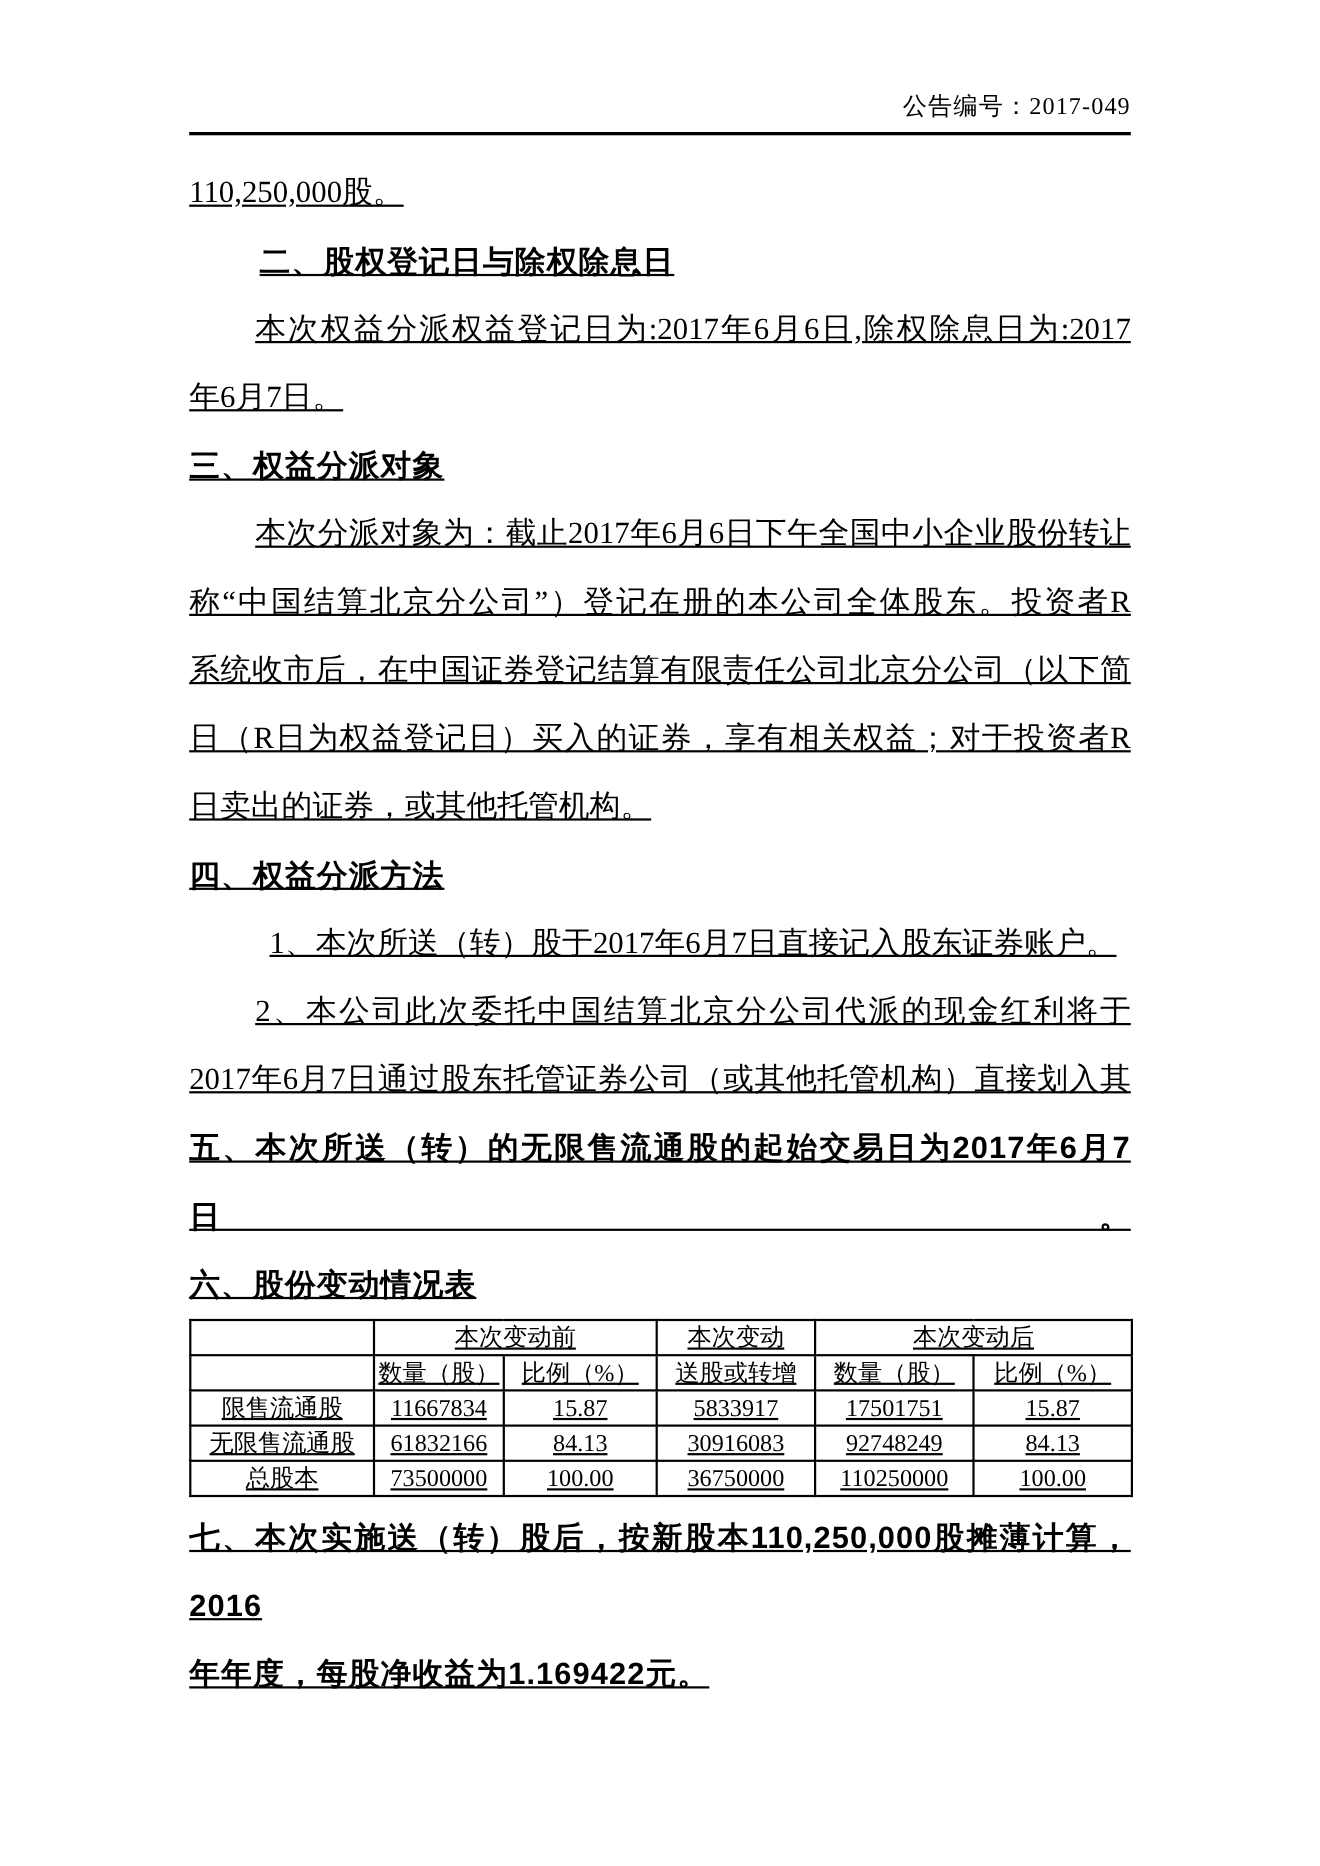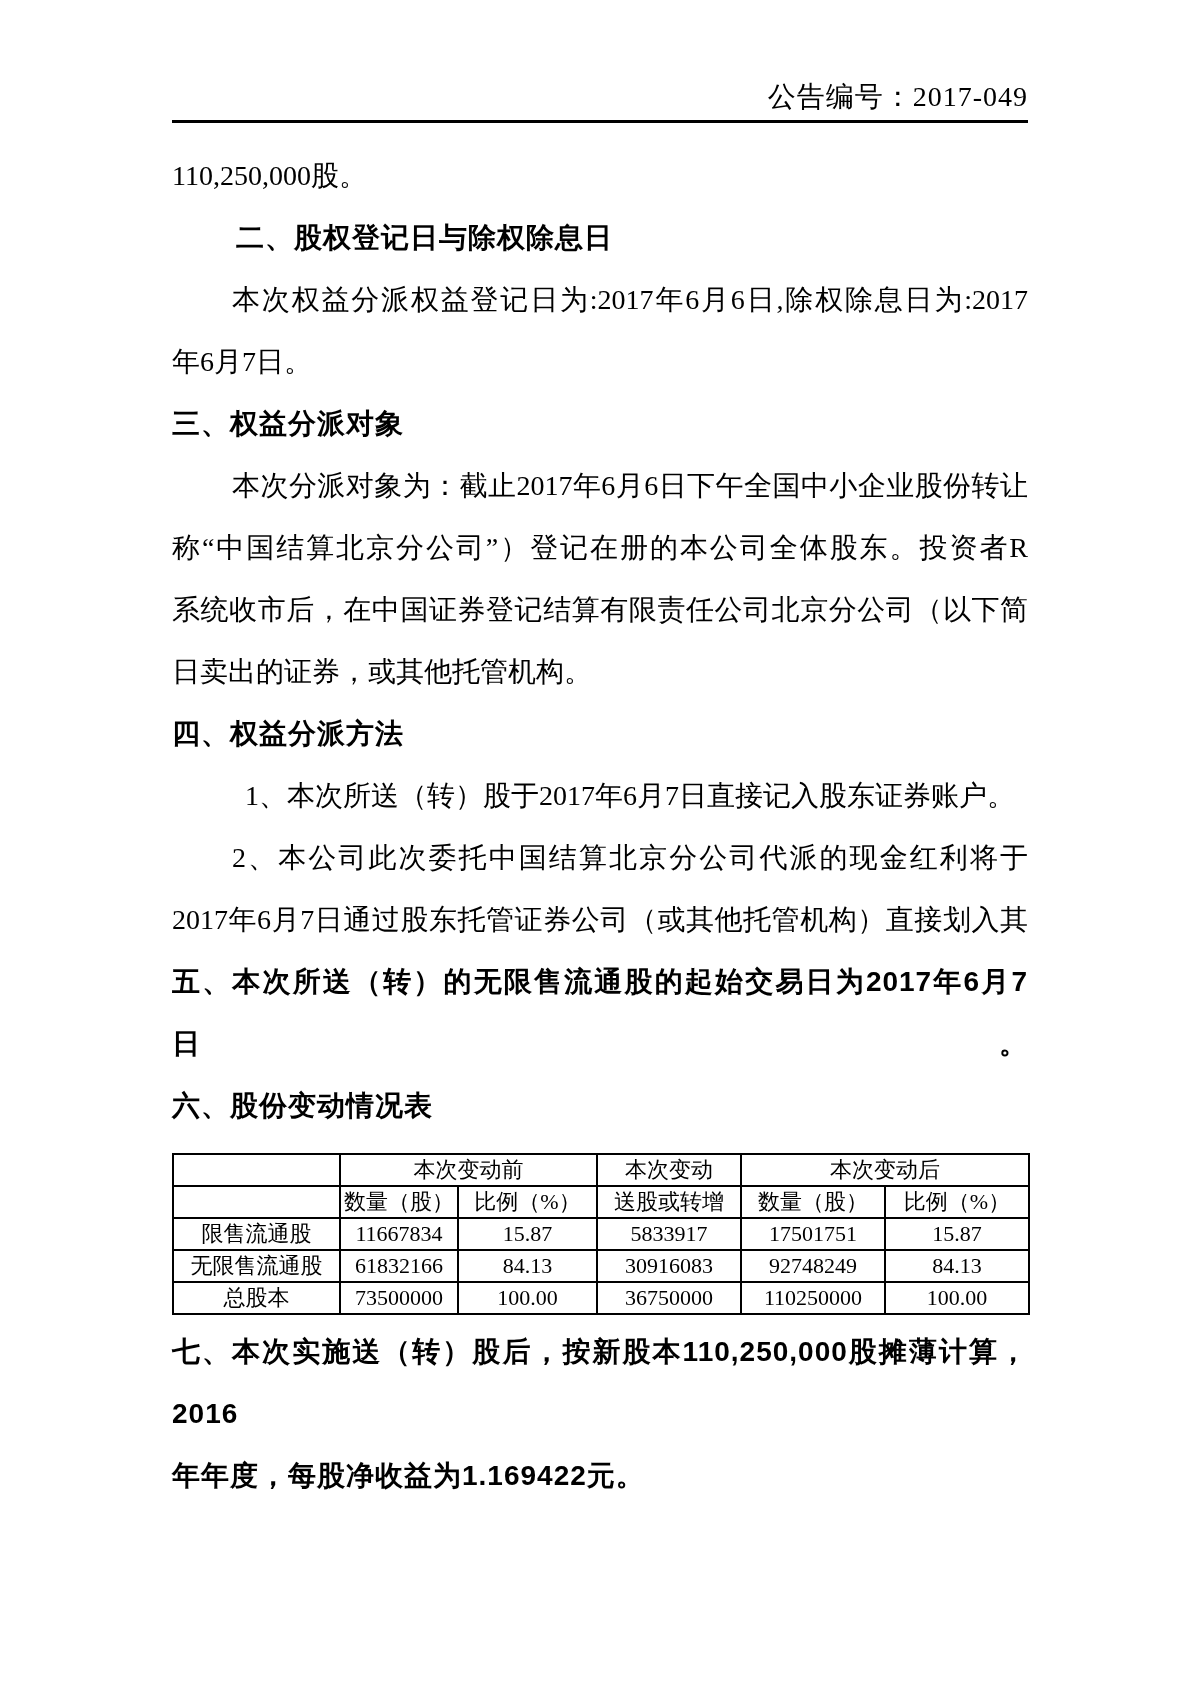--- a/index.html
+++ b/index.html
@@ -16,26 +16,26 @@
     margin:0 172px;
     width:856px;
   }
   .doc-header{
     padding-top:84px;
     padding-bottom:10px;
     border-bottom:3px solid #000;
   }
   .ann-no{
     text-align:right;
-    font-size:28px;
+    font-size:22px;
     line-height:26px;
     letter-spacing:1px;
     font-family:"Liberation Serif","DejaVu Serif",serif;
   }
-  .content{ margin-top:22px; }
+  .content{ margin-top:22px;text-decoration:underline; }
   .line{
     font-size:28px;
     line-height:62px;
     white-space:nowrap;
   }
   .j{
     white-space:normal;
     text-align:justify;
     text-align-last:justify;
   }
@@ -43,21 +43,20 @@
   .h2i{ padding-left:64px; }  
   .hd{
     font-weight:bold;
     font-family:"Liberation Sans","DejaVu Sans",sans-serif;
     letter-spacing:1px;
   }
   table.share-table{
     border-collapse:collapse;
     table-layout:fixed;
     width:856px;
-    margin-top:16px;
   }
   table.share-table td{
     border:2px solid #000;
     height:30px;
     padding:0 2px;
     text-align:center;
     vertical-align:middle;
     font-size:22px;
     line-height:24px;
     overflow:hidden;
@@ -81,20 +80,21 @@
       <div class="line hd h2i">二、股权登记日与除权除息日</div>
 
       <div class="line fl j">本次权益分派权益登记日为:2017年6月6日,除权除息日为:2017</div>
       <div class="line">年6月7日。</div>
 
       <div class="line hd">三、权益分派对象</div>
 
       <div class="line fl j">本次分派对象为：截止2017年6月6日下午全国中小企业股份转让</div>
       <div class="line j">称“中国结算北京分公司”）登记在册的本公司全体股东。投资者R</div>
       <div class="line j">系统收市后，在中国证券登记结算有限责任公司北京分公司（以下简</div>
+      <div class="line j">日（R日为权益登记日）买入的证券，享有相关权益；对于投资者R</div>
       <div class="line">日卖出的证券，或其他托管机构。</div>
 
       <div class="line hd">四、权益分派方法</div>
 
       <div class="line fl">1、本次所送（转）股于2017年6月7日直接记入股东证券账户。</div>
 
       <div class="line fl j">2、本公司此次委托中国结算北京分公司代派的现金红利将于</div>
       <div class="line j">2017年6月7日通过股东托管证券公司（或其他托管机构）直接划入其</div>
 
       <div class="line hd j">五、本次所送（转）的无限售流通股的起始交易日为2017年6月7日。</div>

